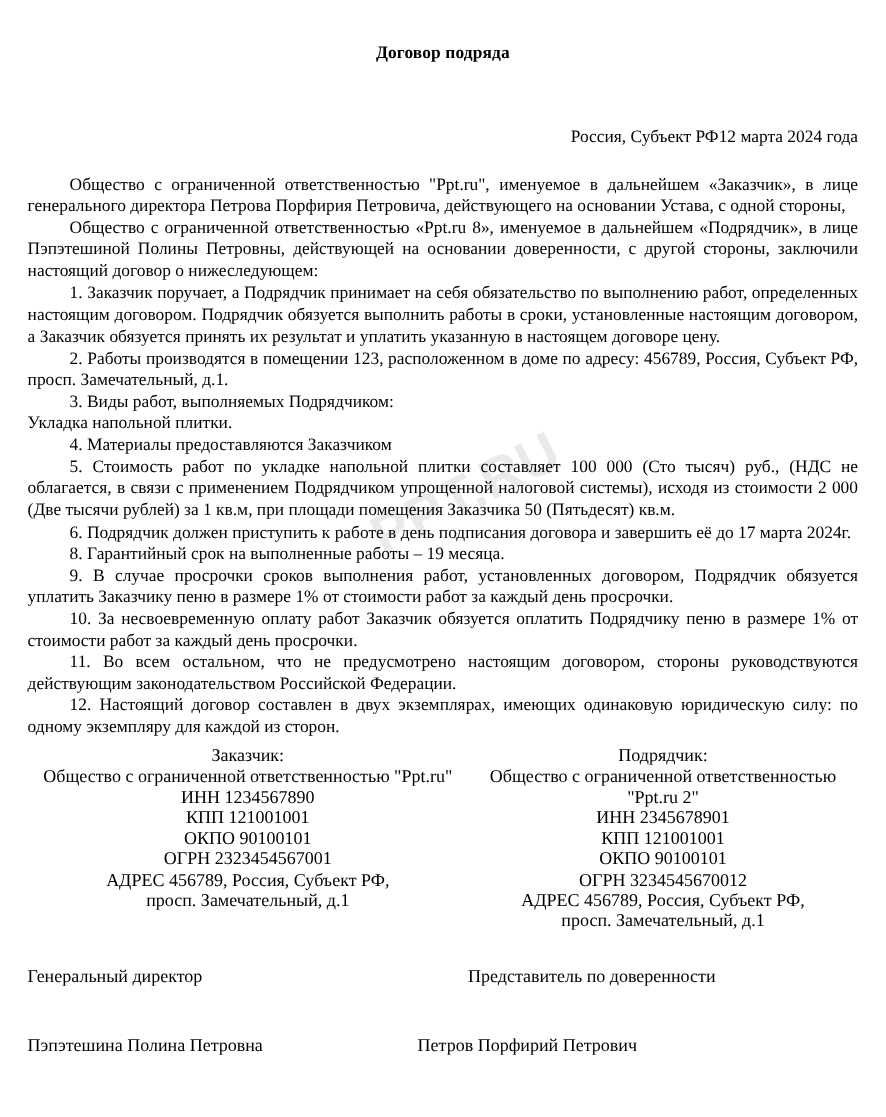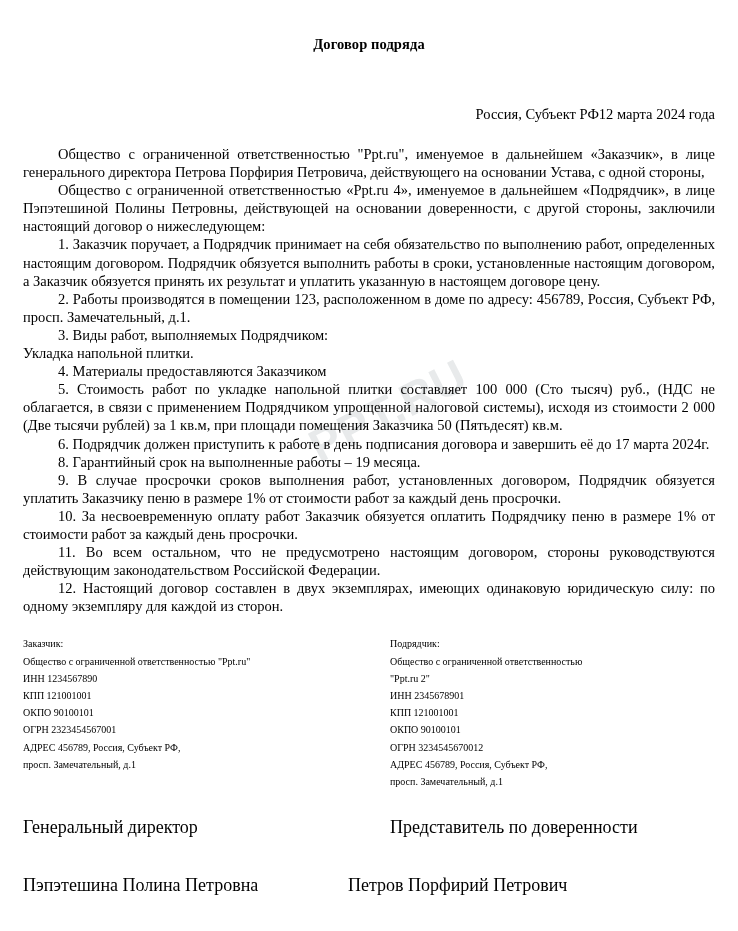--- a/index.html
+++ b/index.html
@@ -86,37 +86,38 @@
   p.para.no-indent {
     text-indent: 0;
   }
   p.para.plain {
     text-align: left;
   }
 
   
   .sig-block {
     display: flex;
-    margin-top: 20px;
-    font-size: 10px;
+    margin-top: 7px;
+    font-size: 15px;
     line-height: 17.2px;
+    text-align: center;
   }
   .sig-col {
     flex: 0 0 auto;
   }
   .sig-col.left  { width: 367px; }
   .sig-col.right { width: 325px; }
   .sig-line {
     white-space: pre-wrap;
   }
 
   
   .role-row, .name-row {
     display: flex;
-    font-size: 18px;
+    font-size: 15px;
     line-height: 17.2px;
     justify-content: space-between;
   }
   .role-row { margin-top: 29px; }
   .name-row { margin-top: 41px; }
   .role-row .cell.left,
   .name-row .cell.left  { width: 367px; flex: 0 0 auto; }
   .role-row .cell.right,
   .name-row .cell.right { width: 325px; flex: 0 0 auto; }
 </style>
@@ -131,21 +132,21 @@
 
     <h1 class="doc-title">Договор подряда</h1>
 
     <div class="meta-row">
       <div class="meta-place">Россия, Субъект РФ</div>
       <div class="meta-date">12 марта 2024 года</div>
     </div>
 
     <div class="body-block">
       <p class="para">Общество с ограниченной ответственностью "Ppt.ru", именуемое в дальнейшем «Заказчик», в лице генерального директора Петрова Порфирия Петровича, действующего на основании Устава, с одной стороны,</p>
-      <p class="para">Общество с ограниченной ответственностью «Ppt.ru 4», именуемое в дальнейшем «Подрядчик», в лице Пэпэтешиной Полины Петровны, действующей на основании доверенности, с другой стороны, заключили настоящий договор о нижеследующем:</p>
+      <p class="para">Общество с ограниченной ответственностью «Ppt.ru 8», именуемое в дальнейшем «Подрядчик», в лице Пэпэтешиной Полины Петровны, действующей на основании доверенности, с другой стороны, заключили настоящий договор о нижеследующем:</p>
 
       <p class="para">1. Заказчик поручает, а Подрядчик принимает на себя обязательство по выполнению работ, определенных настоящим договором. Подрядчик обязуется выполнить работы в сроки, установленные настоящим договором, а Заказчик обязуется принять их результат и уплатить указанную в настоящем договоре цену.</p>
       <p class="para">2. Работы производятся в помещении 123, расположенном в доме по адресу: 456789, Россия, Субъект РФ, просп. Замечательный, д.1.</p>
       <p class="para plain">3. Виды работ, выполняемых Подрядчиком:</p>
       <p class="para plain no-indent">Укладка напольной плитки.</p>
       <p class="para plain">4. Материалы предоставляются Заказчиком</p>
       <p class="para">5. Стоимость работ по укладке напольной плитки составляет 100 000 (Сто тысяч) руб., (НДС не облагается, в связи с применением Подрядчиком упрощенной налоговой системы), исходя из стоимости 2 000 (Две тысячи рублей) за 1 кв.м, при площади помещения Заказчика 50 (Пятьдесят) кв.м.</p>
       <p class="para">6. Подрядчик должен приступить к работе в день подписания договора и завершить её до 17 марта 2024г.</p>
       <p class="para plain">8. Гарантийный срок на выполненные работы – 19 месяца.</p>
       <p class="para">9. В случае просрочки сроков выполнения работ, установленных договором, Подрядчик обязуется уплатить Заказчику пеню в размере 1% от стоимости работ за каждый день просрочки.</p>

